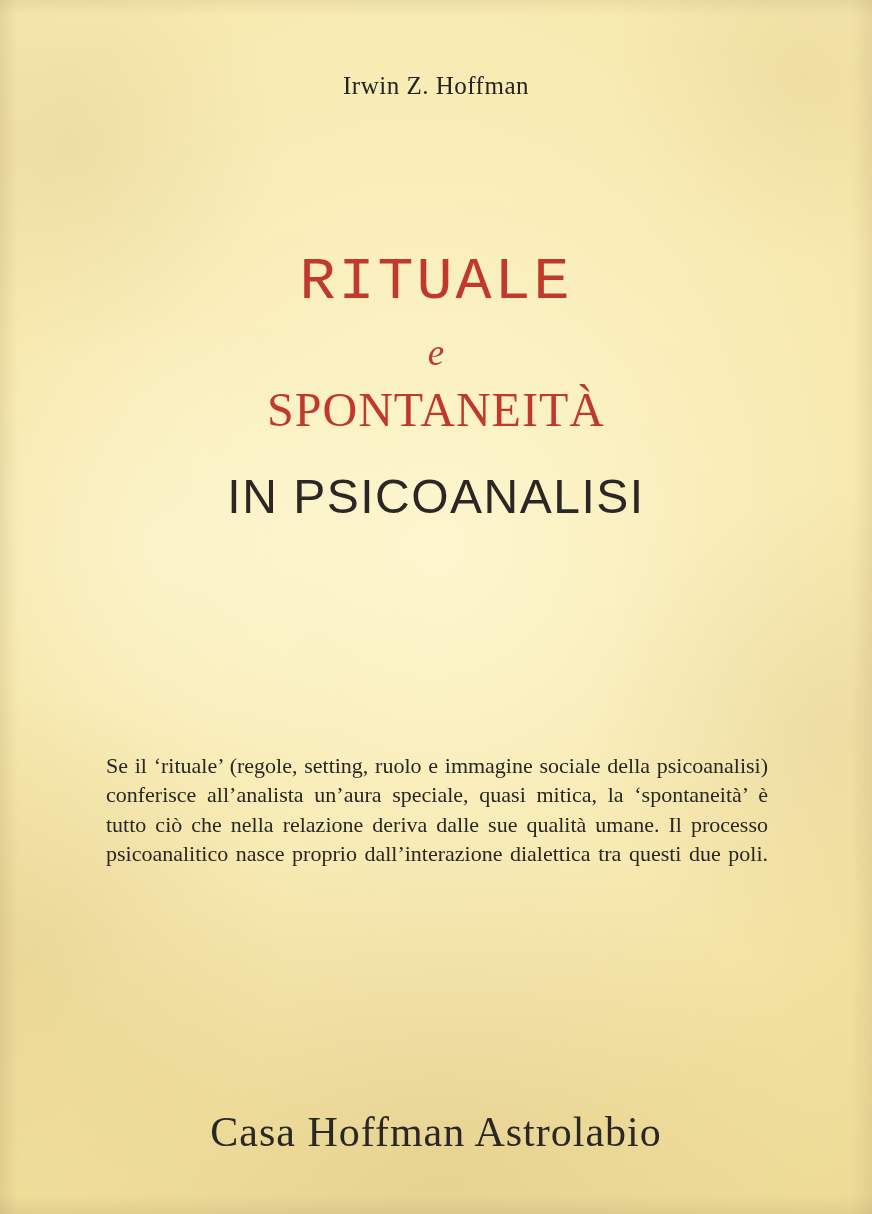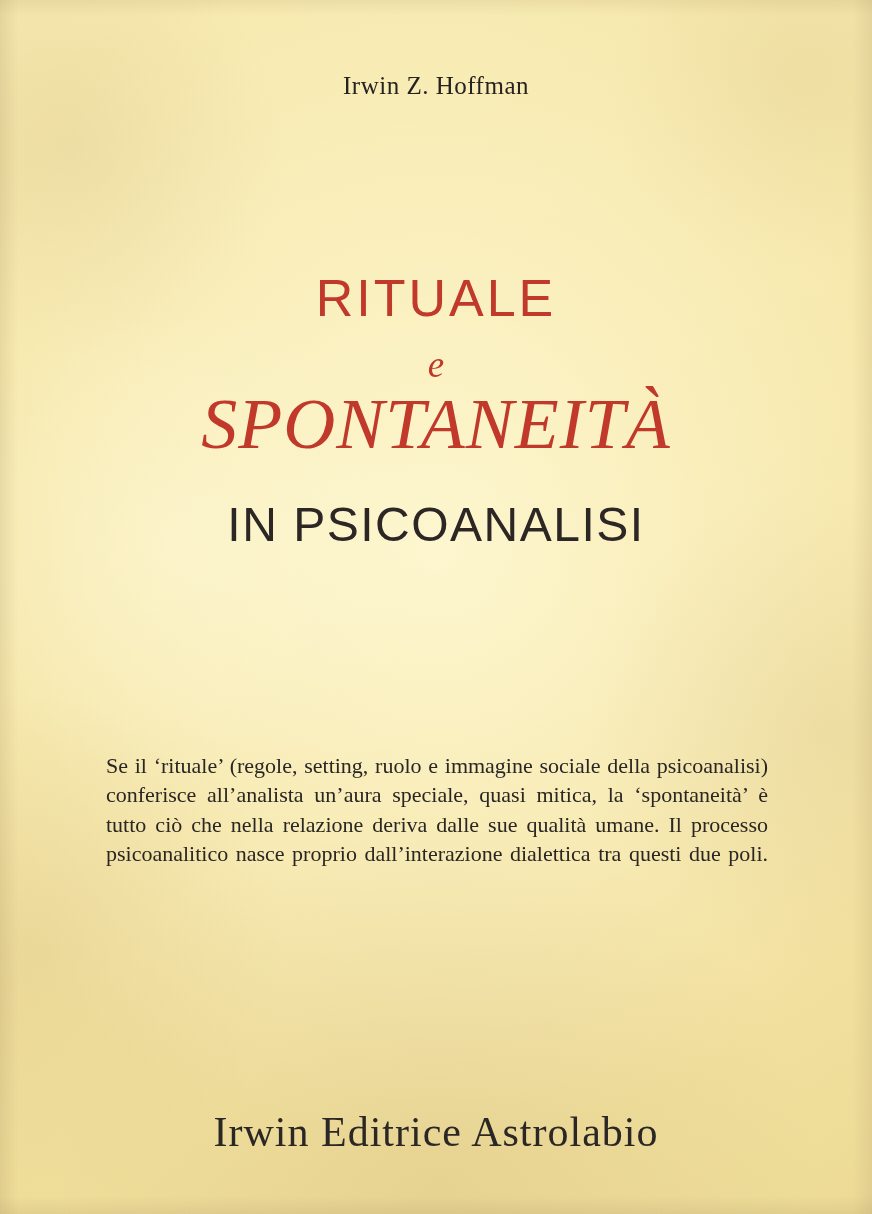--- a/index.html
+++ b/index.html
@@ -69,40 +69,38 @@
   }
 
   .title-block {
     position: absolute;
     top: 252px;
     left: 0;
     right: 0;
     text-align: center;
   }
   .title-main {
-    font-size: 52px;
+    font-size: 60px;
     letter-spacing: 3px;
     color: #c0392b;
     line-height: 1.0;
-    font-family: Liberation Sans, sans-serif;
-    margin-top: 20px;
+    font-family: Liberation Mono, monospace;
   }
   .title-conj {
     font-size: 37px;
     font-style: italic;
     color: #c0392b;
     margin-top: 22px;
     line-height: 1.0;
     font-family: "Liberation Serif", serif;
   }
   .title-sub {
-    font-size: 72px;
-    font-style: italic;
+    font-size: 48px;
     color: #c0392b;
-    margin-top: 4px;
+    margin-top: 14px;
     letter-spacing: 1px;
     line-height: 1.05;
     font-family: "Liberation Serif", serif;
   }
   .title-tail {
     font-size: 48px;
     color: #2c2724;
     margin-top: 34px;
     letter-spacing: 1.5px;
     font-family: "Liberation Sans", sans-serif;
@@ -145,16 +143,16 @@
 
     <div class="title-block">
       <div class="title-main">RITUALE</div>
       <div class="title-conj">e</div>
       <div class="title-sub">SPONTANEITÀ</div>
       <div class="title-tail">IN PSICOANALISI</div>
     </div>
 
     <div class="blurb">Se il ‘rituale’ (regole, setting, ruolo e immagine sociale della psicoanalisi) conferisce all’analista un’aura speciale, quasi mitica, la ‘spontaneità’ è tutto ciò che nella relazione deriva dalle sue qualità umane. Il processo psicoanalitico nasce proprio dall’interazione dialettica tra questi due poli.</div>
 
-    <div class="publisher">Irwin Editrice Astrolabio</div>
+    <div class="publisher">Casa Hoffman Astrolabio</div>
 
   </div>
 </div>
 
 </body></html>

